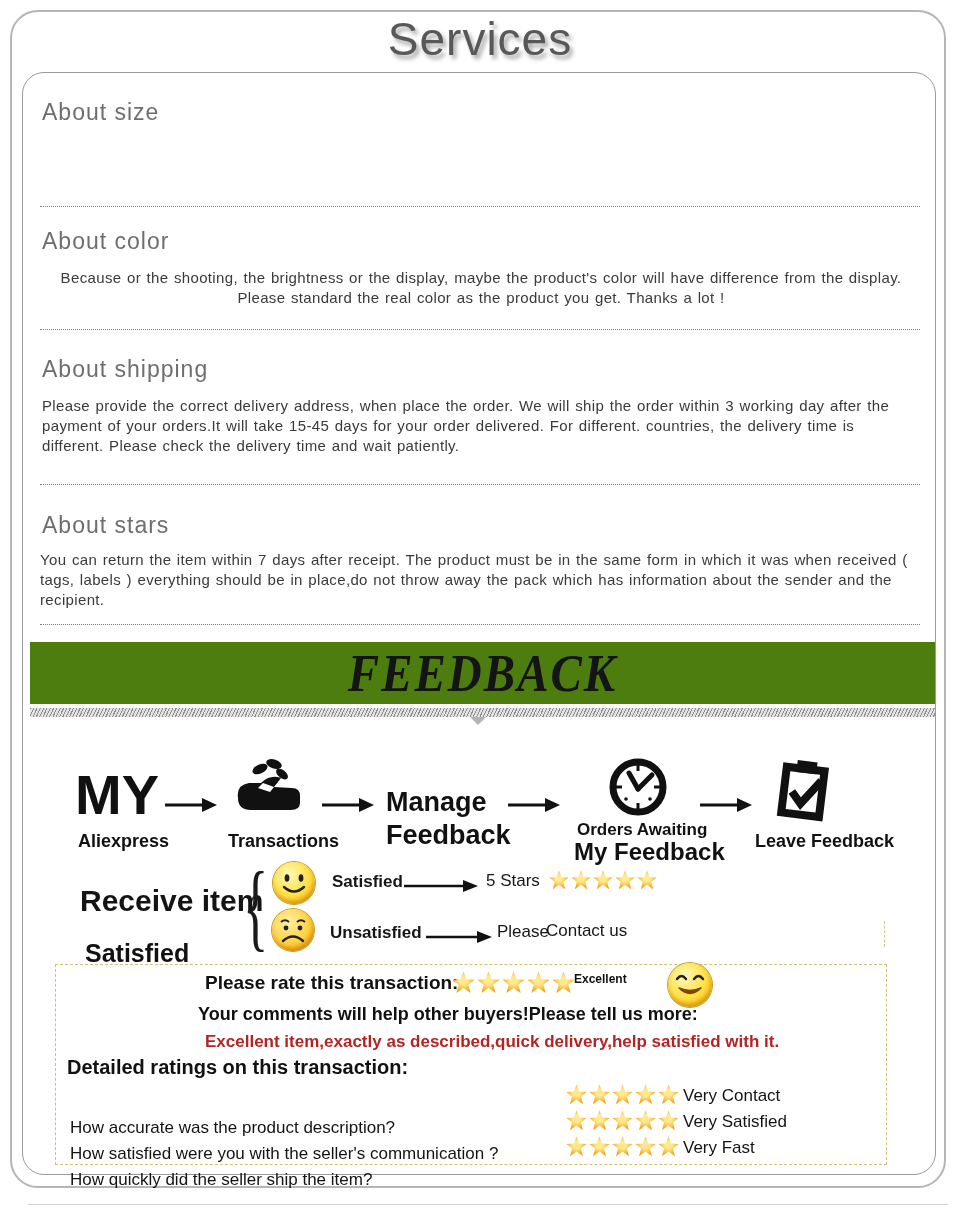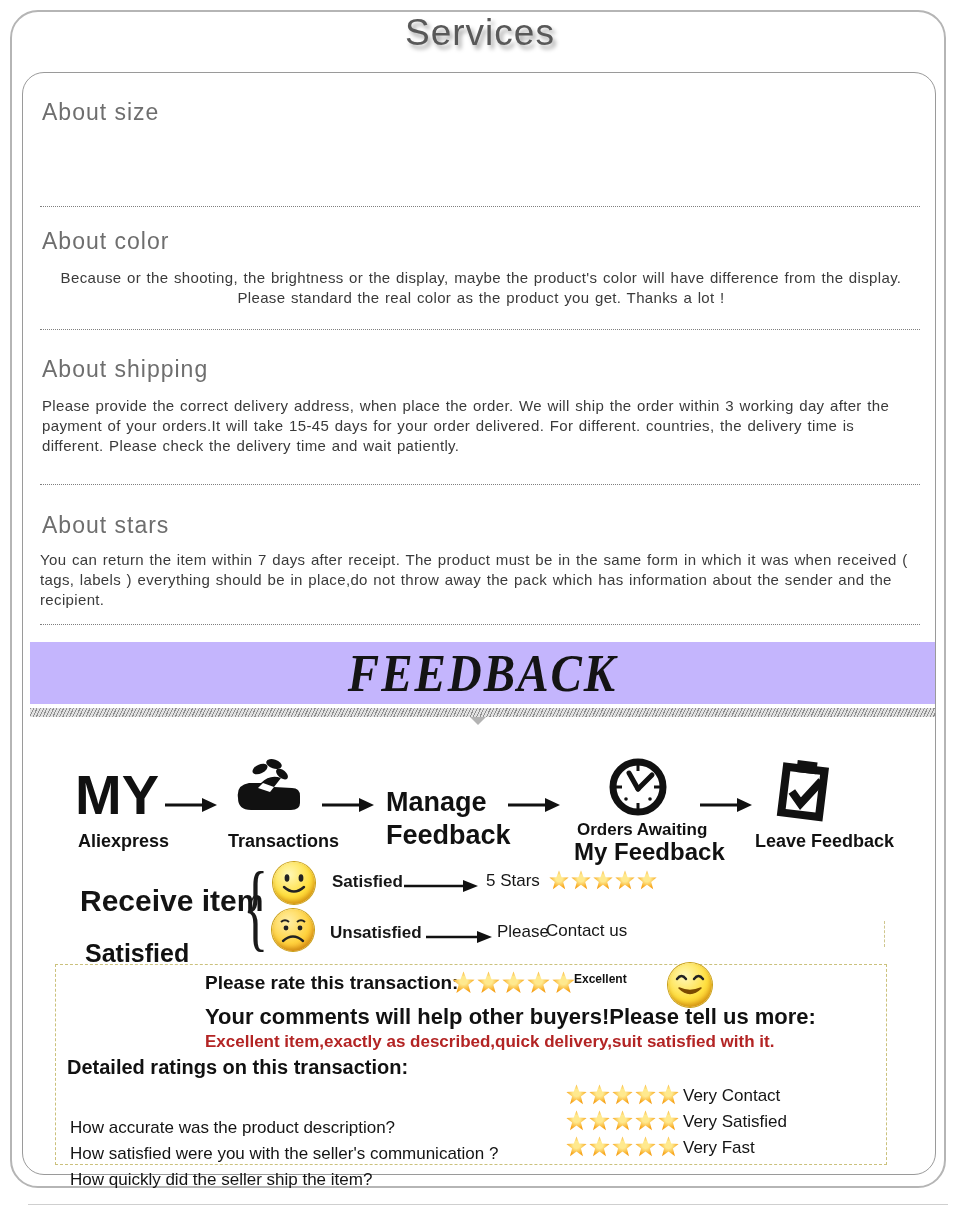--- a/index.html
+++ b/index.html
@@ -18,35 +18,35 @@
   }
   .inner-box {
     left:22px; top:72px; width:914px; height:1103px;
     border:1px solid #9a9a9a; border-radius:22px;
   }
   .bottom-line { left:28px; top:1204px; width:920px; height:1px; background:#cfcfcf; }
 
   
   .services-title {
     left:0; top:12px; width:960px; text-align:center;
-    font-size:37px; color:#585858; letter-spacing:1px;
+    font-size:46px; color:#585858; letter-spacing:1px;
     text-shadow:3px 4px 4px rgba(0,0,0,0.35);
   }
 
   
   .sec-title { font-size:23px; color:#6e6e6e; letter-spacing:1px; }
   .sec-body  {
     width:878px; font-size:15px; line-height:20px; color:#3a3a3a;
     letter-spacing:0.35px; word-spacing:1px;
   }
   .dotted-sep { left:40px; width:880px; height:0; border-top:1px dotted #7f7f7f; }
 
   
   .fb-band {
-    left:30px; top:642px; width:905px; height:62px; background:#c4b5fd;
+    left:30px; top:642px; width:905px; height:62px; background:#4d7c0f;
     display:flex; align-items:center; justify-content:center;
   }
   .fb-band-text {
     font-family:"Liberation Serif", serif; font-style:italic; font-weight:bold;
     font-size:47px; color:#141414; letter-spacing:2px; transform:scaleY(1.12);
   }
   .hatch-bar {
     left:30px; top:708px; width:905px; height:9px;
     background:repeating-linear-gradient(115deg,#8f8f8f 0 1px,#e2e2e2 1px 3px);
   }
@@ -102,21 +102,21 @@
   .dashed-stub { left:884px; top:921px; height:26px; width:0; border-left:1px dashed #cfc68e; }
   .satisfied-heading { left:85px; top:939px; font-size:25px; }
 
   
   .dashed-box {
     left:55px; top:964px; width:832px; height:201px;
     border:1px dashed #cbc17c;
   }
   .rate-label { left:205px; top:972px; font-size:19px; }
   .excellent-label { left:574px; top:972px; font-size:12px; }
-  .comments-line { left:205px; top:1004px; font-size:22px; }
+  .comments-line { left:198px; top:1004px; font-size:18px; }
   .red-line { left:205px; top:1032px; font-size:17px; font-weight:bold; color:#b32424; }
   .detailed-heading { left:67px; top:1056px; font-size:20px; }
   .q-text { font-size:17px; color:#141414;margin-top:34px; }
   .a-text { font-size:17px; color:#141414; font-weight:500; }
 </style>
 </head>
 <body>
 
 <div id="page">
 
@@ -273,21 +273,21 @@
   <div class="abs fb-bold excellent-label">Excellent</div>
   <div class="abs smiley" style="left:668px; top:963px; width:44px; height:44px;">
     <svg viewBox="0 0 44 44">
       <path d="M9 16 Q13.5 10 18 16" fill="none" stroke="#222" stroke-width="2.4" stroke-linecap="round"></path>
       <path d="M26 16 Q30.5 10 35 16" fill="none" stroke="#222" stroke-width="2.4" stroke-linecap="round"></path>
       <path d="M11 25 Q22 36 33 25 Q22 30 11 25 Z" fill="#7a4a00" stroke="#7a4a00" stroke-width="1.5" stroke-linejoin="round"></path>
     </svg>
   </div>
 
   <div class="abs fb-bold comments-line">Your comments will help other buyers!Please tell us more:</div>
-  <div class="abs red-line">Excellent item,exactly as described,quick delivery,suit satisfied with it.</div>
+  <div class="abs red-line">Excellent item,exactly as described,quick delivery,help satisfied with it.</div>
   <div class="abs fb-bold detailed-heading">Detailed ratings on this transaction:</div>
 
   <div class="abs q-text" style="left:70px; top:1084px;">How accurate was the product description?</div>
   <div class="abs stars-row" style="left:566px; top:1084px;">
     <span class="star s21"></span><span class="star s21"></span><span class="star s21"></span><span class="star s21"></span><span class="star s21"></span>
   </div>
   <div class="abs a-text" style="left:683px; top:1086px;">Very Contact</div>
 
   <div class="abs q-text" style="left:70px; top:1110px;">How satisfied were you with the seller's communication ?</div>
   <div class="abs stars-row" style="left:566px; top:1110px;">

